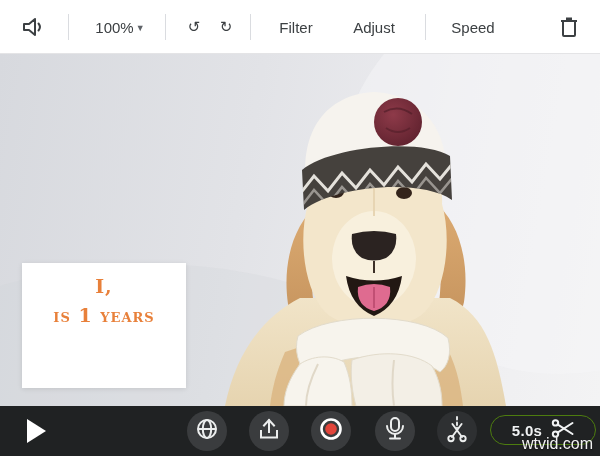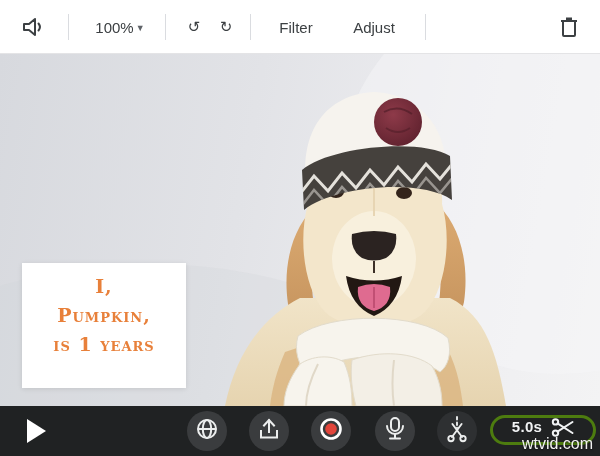--- a/index.html
+++ b/index.html
@@ -28,22 +28,22 @@
   .caption .cap-line{display:block;font-family:"DejaVu Serif",serif;font-weight:bold;
            font-variant:small-caps;font-size:19px;line-height:29px;color:#e8803a;
            letter-spacing:1px;}
 
   
   .controlbar{position:absolute;left:0;top:406px;width:600px;height:50px;background:#202223;}
   .play-btn{position:absolute;left:27px;top:13px;width:20px;height:24px;cursor:pointer;}
   .cbtn{position:absolute;top:5px;width:40px;height:40px;border-radius:50%;background:#3a3c3e;
         display:flex;align-items:center;justify-content:center;cursor:pointer;}
   .cbtn.dim{background:#2e3032;}
-  .pill{position:absolute;left:490px;top:9px;width:106px;height:30px;border:3px solid #4d7c0f;
-        border-radius:16px;box-sizing:border-box;display:flex;align-items:flex-start;
+  .pill{position:absolute;left:490px;top:9px;width:106px;height:30px;border:1px solid #4d7c0f;
+        border-radius:16px;box-sizing:border-box;display:flex;align-items:center;
         justify-content:center;gap:9px;color:#f1f3f4;cursor:pointer;}
   .pill .dur{font-size:15px;font-weight:bold;letter-spacing:.3px;}
   .watermark{position:absolute;right:7px;bottom:3px;color:#f2f2f2;font-size:16px;
              text-shadow:0 1px 2px rgba(0,0,0,.55);z-index:6;pointer-events:none;}
 </style>
 </head>
 <body>
 
 <div class="app">
 
@@ -68,20 +68,21 @@
       <span>↺</span>
     </div>
     <div class="t-item rot" style="left:211px;width:30px;">
       <span>↻</span>
     </div>
     <div class="t-divider" style="left:250px;"></div>
 
     <div class="t-item" style="left:345px;width:58px;">Adjust</div>
     <div class="t-item" style="left:269px;width:54px;">Filter</div>
     <div class="t-divider" style="left:425px;"></div>
+    <div class="t-item" style="left:447px;width:52px;">Speed</div>
 
     <div class="t-item icon-btn" style="left:552px;width:34px;">
       <span>
         <svg width="22" height="24" viewBox="0 0 22 24" fill="none" stroke="#3c4043" stroke-width="2">
           <line x1="3" y1="6" x2="19" y2="6"></line>
           <rect x="5" y="6" width="12" height="15" rx="1"></rect>
           <rect x="8" y="2.5" width="6" height="3.5" fill="#3c4043" stroke="none"></rect>
         </svg>
       </span>
     </div>
@@ -147,21 +148,20 @@
         <path d="M298,282 C330,258 420,258 448,284 C452,300 448,312 440,318 C410,296 340,298 308,320 C298,312 294,296 298,282 Z" fill="#f7f4ed"></path>
         <path d="M300,310 C288,326 284,340 284,352 L352,352 C352,336 350,322 344,308 C330,300 312,302 300,310 Z" fill="#f7f4ed"></path>
         <path d="M352,306 C380,296 414,298 432,312 C440,326 442,340 442,352 L356,352 C352,338 350,320 352,306 Z" fill="#f3efe6"></path>
       </g>
       <path d="M318,310 C310,326 306,340 306,352" stroke="#e0d8c8" stroke-width="2" fill="none"></path>
       <path d="M394,306 C392,322 392,338 394,352" stroke="#e0d8c8" stroke-width="2" fill="none"></path>
     </svg>
 
     <div class="caption">
       <span class="cap-line">I,</span>
-      <span class="cap-line">Pumpkin,</span>
       <span class="cap-line">is 1 years</span>
     </div>
   </main>
 
   <footer class="controlbar">
 
     <div class="play-btn">
       <span>
         <svg width="20" height="24" viewBox="0 0 20 24">
             <polygon points="0,0 0,24 19,12" fill="#ffffff"></polygon>

